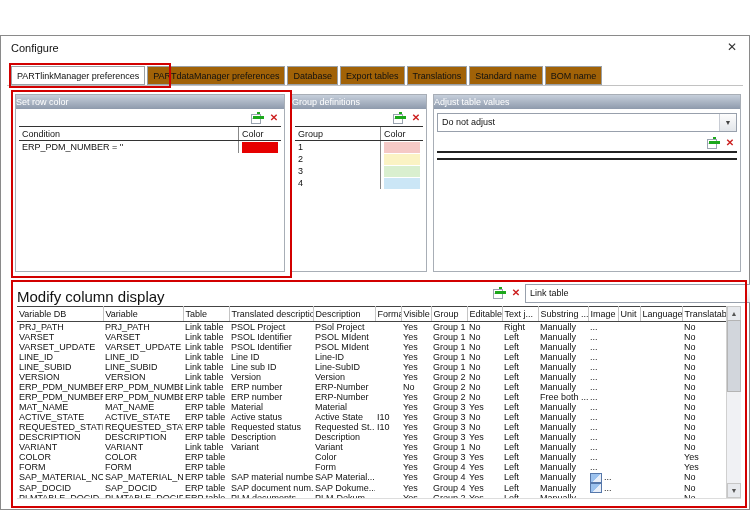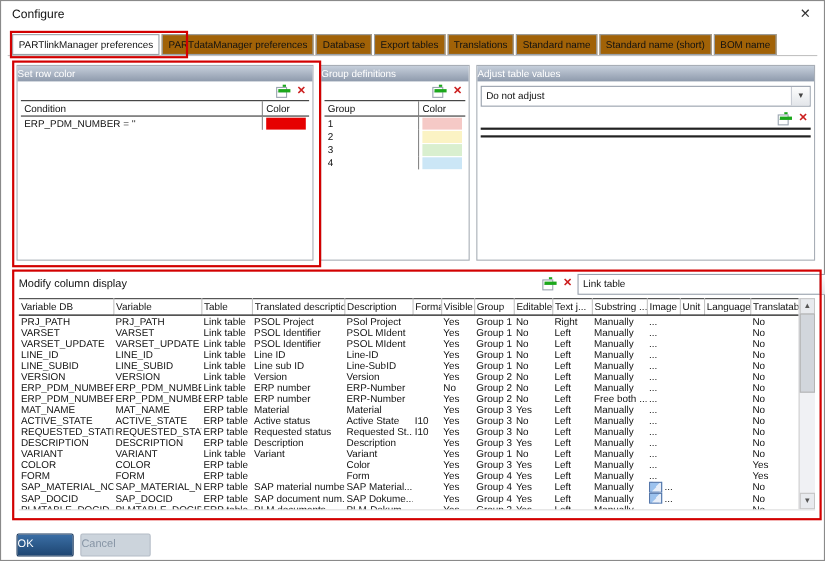--- a/index.html
+++ b/index.html
@@ -1,18 +1,18 @@
 <!DOCTYPE html>
 <html><head>
 <meta charset="utf-8">
 <style>
   html,body{margin:0;padding:0;}
   body{width:750px;height:510px;position:relative;overflow:hidden;
        font-family:"Liberation Sans",sans-serif;background:#fff;color:#111;}
-  .dialog{position:absolute;inset:0;border:1px solid #8a8a8a;background:#fff;}
+  .dialog{position:absolute;inset:0;border:1px solid #8a8a8a;background:#fff;margin-top:35px;}
 
   
   .title{position:absolute;left:10px;top:6px;font-size:11px;color:#111;}
   .close{position:absolute;right:12px;top:4px;font-size:12px;color:#333;cursor:default;}
 
   
   .tabs{position:absolute;left:10px;top:30px;height:34px;display:flex;}
   .tab{font-size:9px;padding:3px 5px 2px;border:1px solid #9aa0a6;margin-right:2px;
        background:#a16207;white-space:nowrap;height:12px;line-height:12px;}
   .tab.selected{background:#fff;}
@@ -47,21 +47,21 @@
   
   .dropdown{position:relative;height:17px;border:1px solid #98a0ac;background:#fff;font-size:9px;
             line-height:17px;padding:0 18px 0 4px;white-space:nowrap;overflow:hidden;}
   .dropdown .arrow{position:absolute;right:0;top:0;width:16px;height:100%;border-left:1px solid #c8ccd4;
                    background:linear-gradient(#fdfdfd,#e3e6ea);text-align:center;font-size:7px;
                    line-height:17px;color:#444;}
   #adjust-dropdown{margin:4px 3px 2px;}
   .empty-header{height:5px;border-top:2px solid #222;border-bottom:2px solid #222;margin:0 3px;}
 
   
-  #modify-label{position:absolute;left:16px;top:252px;font-size:10px;}
+  #modify-label{position:absolute;left:16px;top:252px;font-size:15px;}
   #modify-icons{position:absolute;left:492px;top:250px;display:flex;gap:4px;}
   #modify-dropdown{position:absolute;left:524px;top:248px;width:214px;}
 
   #grid-wrap{position:absolute;left:16px;top:270px;width:724px;height:192px;overflow:hidden;
              border-bottom:1px solid #ddd;}
   #grid{border-collapse:collapse;table-layout:fixed;width:710px;}
   #grid th{font-size:9px;font-weight:normal;text-align:left;padding:1px 2px;height:12px;
            border-top:1px solid #444;border-bottom:1px solid #444;border-right:1px solid #c4c4c4;
            white-space:nowrap;overflow:hidden;}
   #grid td{font-size:9px;height:10px;line-height:10px;padding:0 2px;white-space:nowrap;overflow:hidden;}
@@ -94,21 +94,20 @@
   <div class="title">Configure</div>
   <div class="close">✕</div>
 
   <div class="tabs" id="tabs">
       <div class="tab selected">PARTlinkManager preferences</div>
       <div class="tab">PARTdataManager preferences</div>
       <div class="tab">Database</div>
       <div class="tab">Export tables</div>
       <div class="tab">Translations</div>
       <div class="tab">Standard name</div>
-      <div class="tab">Standard name (short)</div>
       <div class="tab">BOM name</div>
     </div>
   <div class="tabline"></div>
 
   <div class="panel" id="panel-setrow">
     <div class="panel-header">Set row color</div>
     <div class="icons-row">
       <span class="icon-add">
           <span class="grid"></span>
         </span>

